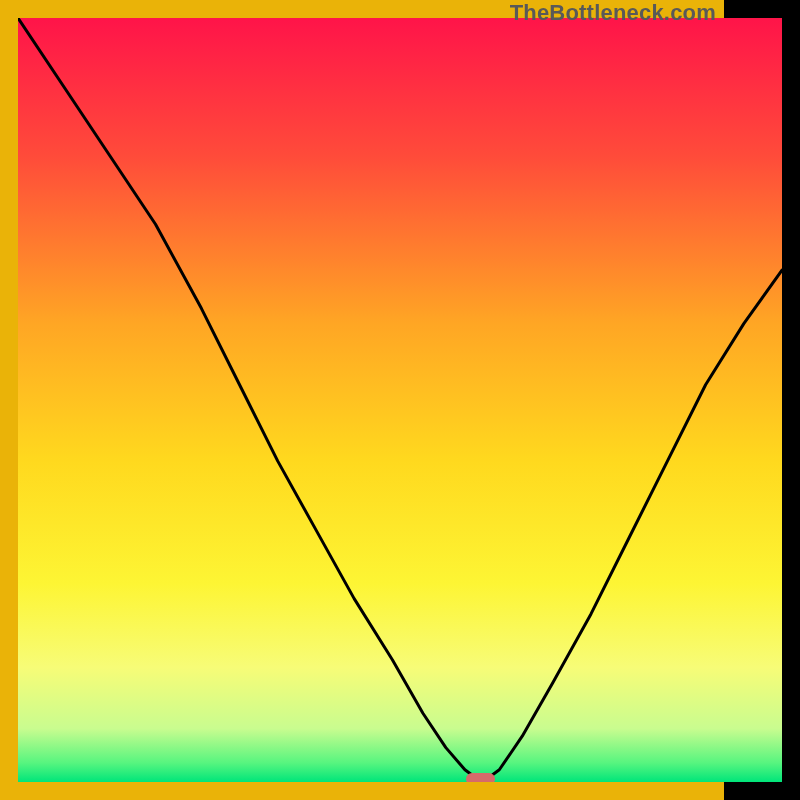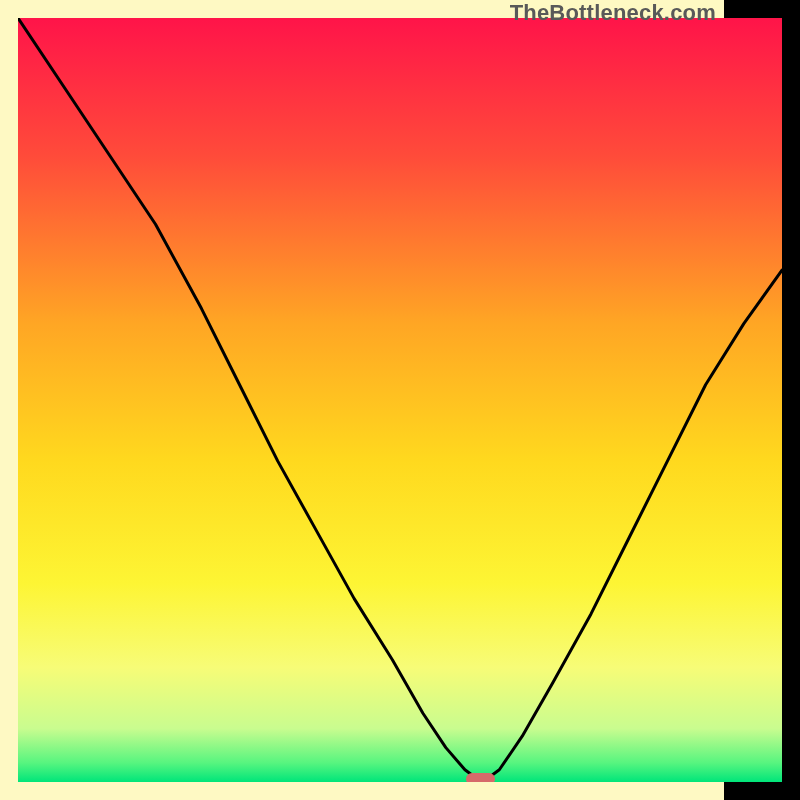--- a/index.html
+++ b/index.html
@@ -8,21 +8,21 @@
     width: 800px;
     height: 800px;
     overflow: hidden;
     background: #000;
     font-family: Arial, Helvetica, sans-serif;
   }
   .chart-frame {
     position: relative;
     width: 724px;
     height: 800px;
-    background: #fef9c3;
+    background: #eab308;
   }
   .plot-area {
     position: absolute;
     left: 18px;
     top: 18px;
     width: 764px;
     height: 764px;
     overflow: hidden;
   }
   .plot-area svg {

